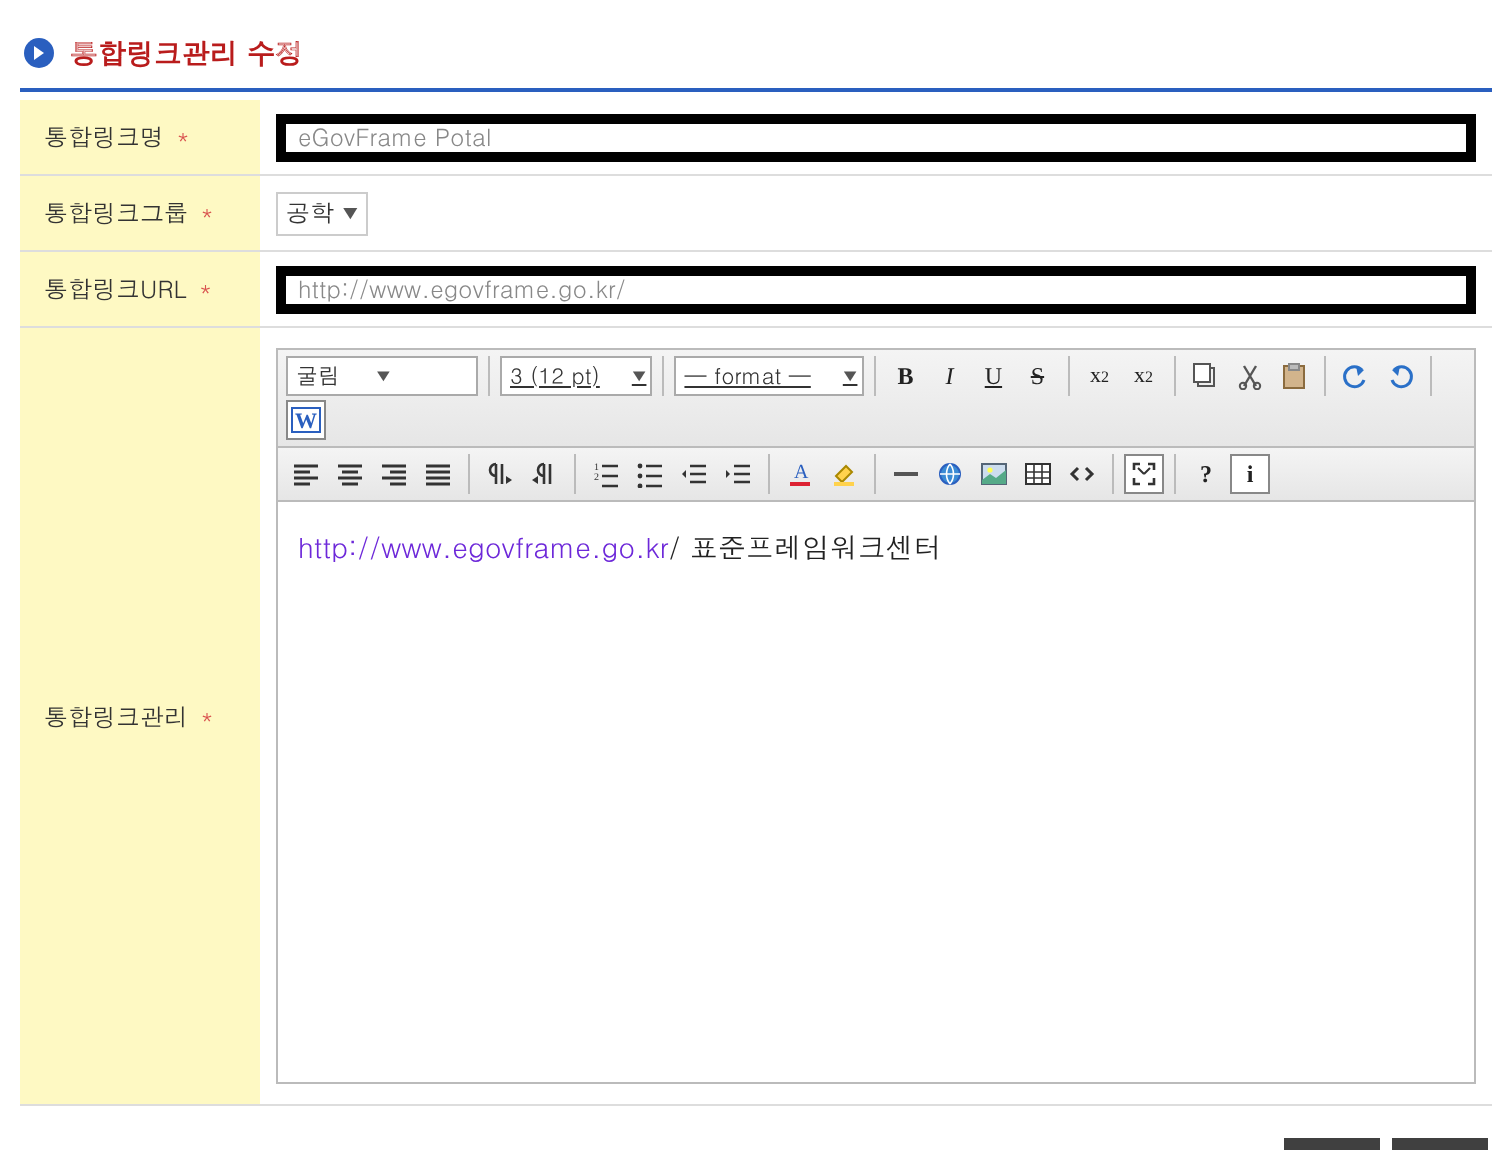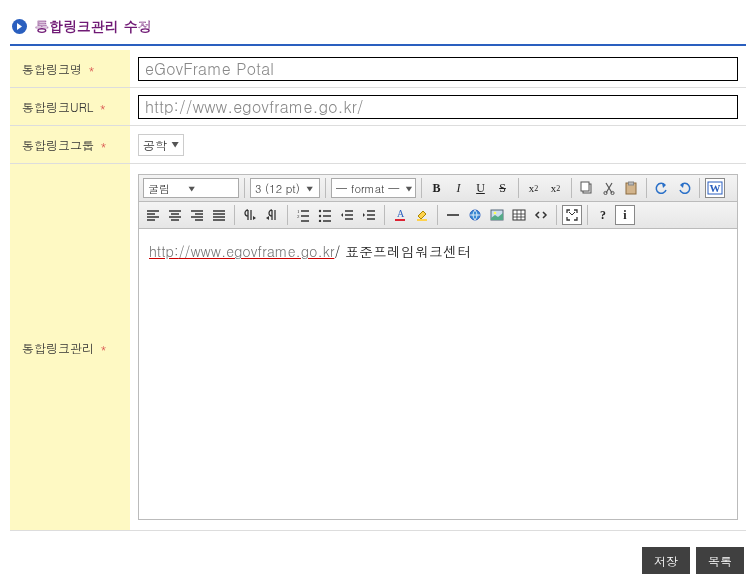--- a/index.html
+++ b/index.html
@@ -25,42 +25,42 @@
     background: #2a5fbf;
     display: inline-flex;
     align-items: center;
     justify-content: center;
     margin-right: 8px;
   }
   .title-bullet svg { display: block; }
   .page-title {
     font-weight: bold;
     font-size: 14px;
-    color: #701a75;
+    color: #b91c1c;
   }
   .form-table { width: 100%; border-collapse: collapse; }
   .form-table tr { border-bottom: 1px solid #ddd; }
   .form-table th {
     width: 120px;
     background: #fef9c3;
     text-align: left;
     font-weight: normal;
     padding: 10px 8px 10px 12px;
     vertical-align: middle;
     font-size: 12px;
     color: #333;
   }
   .form-table th.tall { vertical-align: middle; height: 360px; }
   .req { color: #d9534f; margin-left: 2px; }
   .form-table td { padding: 6px 8px; vertical-align: middle; }
   .text-input {
     width: 100%;
-    border: 1px solid #000000;
+    border: 5px solid #000000;
     padding: 3px 6px;
-    font-size: 16px;
+    font-size: 12px;
     color: #888;
     font-family: inherit;
     height: 24px;
   }
   .select-box {
     border: 1px solid #ccc;
     padding: 2px 4px;
     font-size: 12px;
     background: #fff;
     height: 22px;
@@ -89,21 +89,21 @@
     background: #fff;
     height: 20px;
     font-size: 11px;
     padding: 0 2px 0 4px;
     display: inline-flex;
     align-items: center;
     gap: 18px;
     min-width: 60px;
     cursor: pointer;
   }
-  .tb-sel.narrow { gap: 6px; min-width: 48px; }
+  .tb-sel.narrow { gap: 16px; min-width: 48px; text-decoration: underline; }
   .tb-sel .sel-arrow { font-size: 8px; color: #555; }
   .sep {
     width: 1px; height: 20px;
     background: #bbb;
     margin: 0 3px;
   }
   .tb-btn {
     width: 20px; height: 20px;
     display: inline-flex;
     align-items: center;
@@ -121,24 +121,23 @@
   }
   .tb-btn svg { display: block; }
   .editor-body {
     height: 290px;
     padding: 12px 10px;
     font-size: 14px;
     color: #222;
     overflow: auto;
   }
   .editor-body .underlined {
-    text-decoration: underline;
     text-decoration-color: #c00;
     text-decoration-style: solid;
-    color: #737373;
+    color: #6d28d9;
   }
   .btn-row {
     display: flex;
     justify-content: flex-end;
     gap: 6px;
     margin-top: 16px;
     padding-right: 2px;
   }
   .btn {
     background: #404040;
@@ -164,44 +163,44 @@
 
 <table class="form-table">
   <tbody>
       <tr>
     <th>
       <span>통합링크명</span>
       <span class="req">*</span>
     </th>
     <td>
       <input class="text-input" type="text" value="eGovFrame Potal" style="">
-    </td>
-  </tr>
-  <tr>
-    <th>
-      <span>통합링크URL</span>
-      <span class="req">*</span>
-    </th>
-    <td>
-      <input class="text-input" type="text" value="http://www.egovframe.go.kr/" style="">
     </td>
   </tr>
   <tr>
     <th>
       <span>통합링크그룹</span>
       <span class="req">*</span>
     </th>
     <td>
       <span class="select-box">
         <span>공학</span>
         <span class="select-arrow">▼</span>
       </span>
     </td>
   </tr>
   <tr>
+    <th>
+      <span>통합링크URL</span>
+      <span class="req">*</span>
+    </th>
+    <td>
+      <input class="text-input" type="text" value="http://www.egovframe.go.kr/" style="">
+    </td>
+  </tr>
+  <tr>
     <th class="tall">
       <span>통합링크관리</span>
       <span class="req">*</span>
     </th>
     <td style="vertical-align:top; padding:10px 8px;">
       <div class="editor-wrap">
 
         <div class="toolbar">
           <span class="tb-sel" style="min-width:96px;">
             <span>굴림</span>

